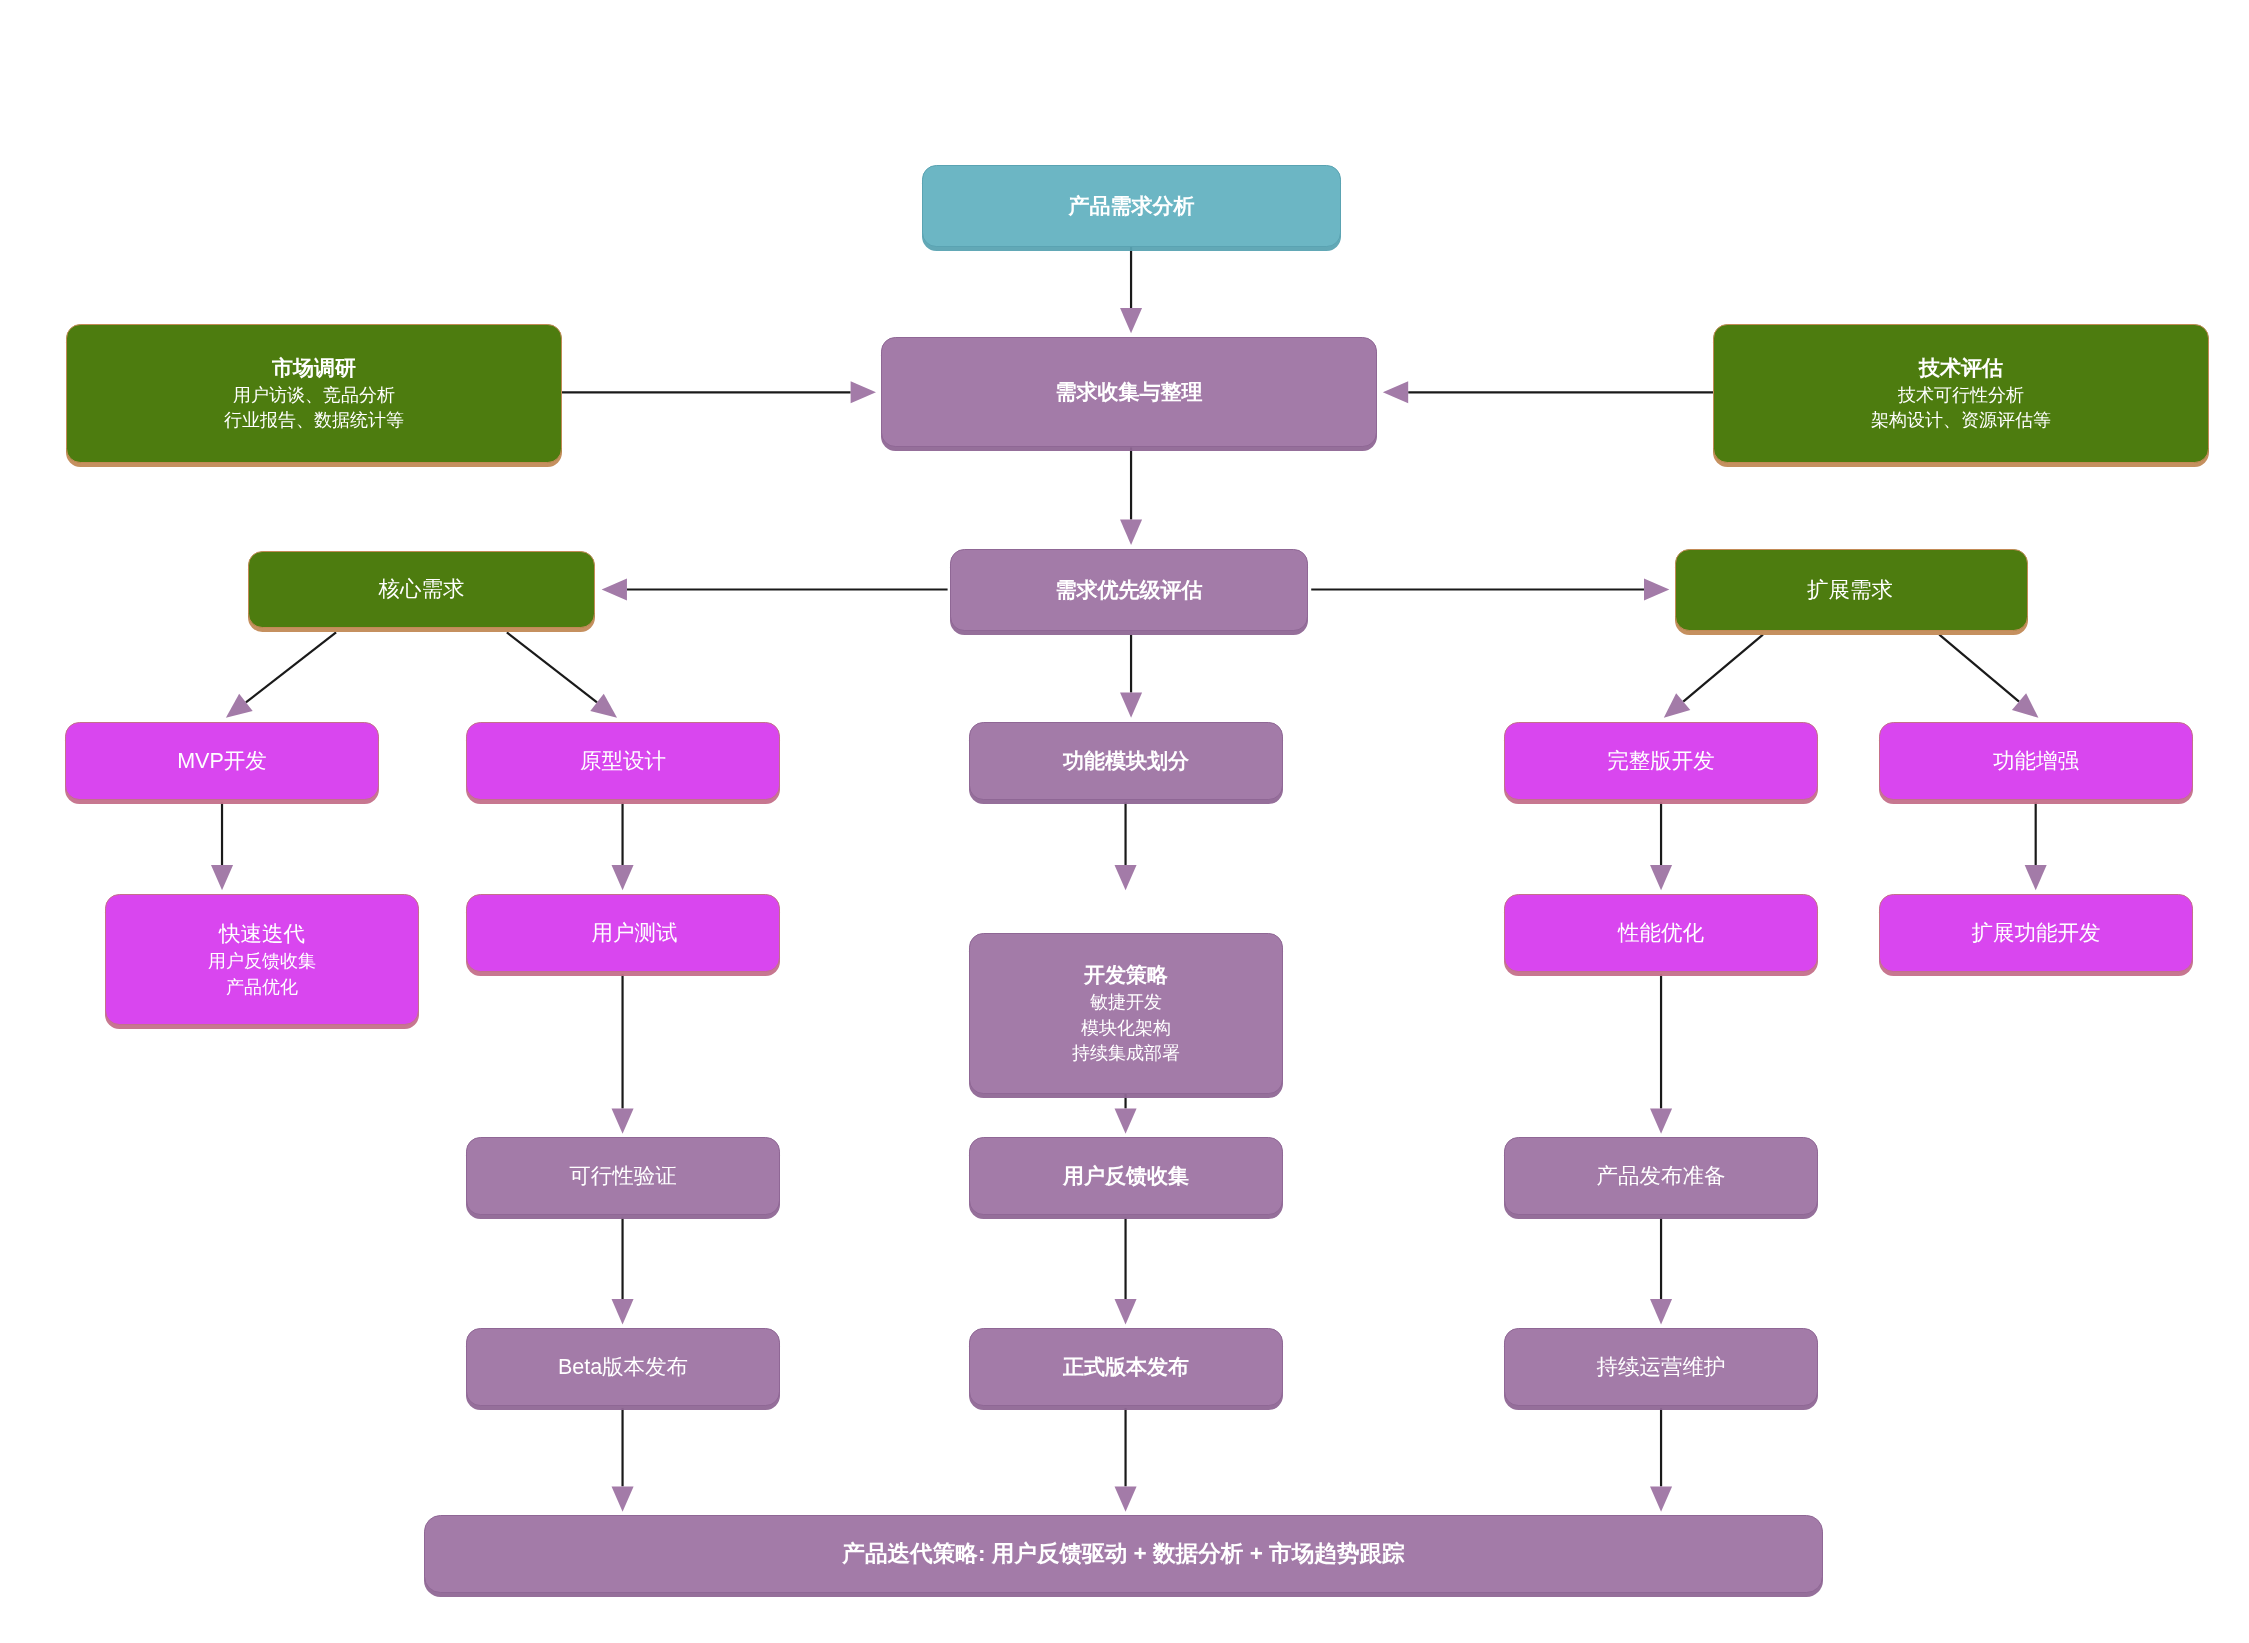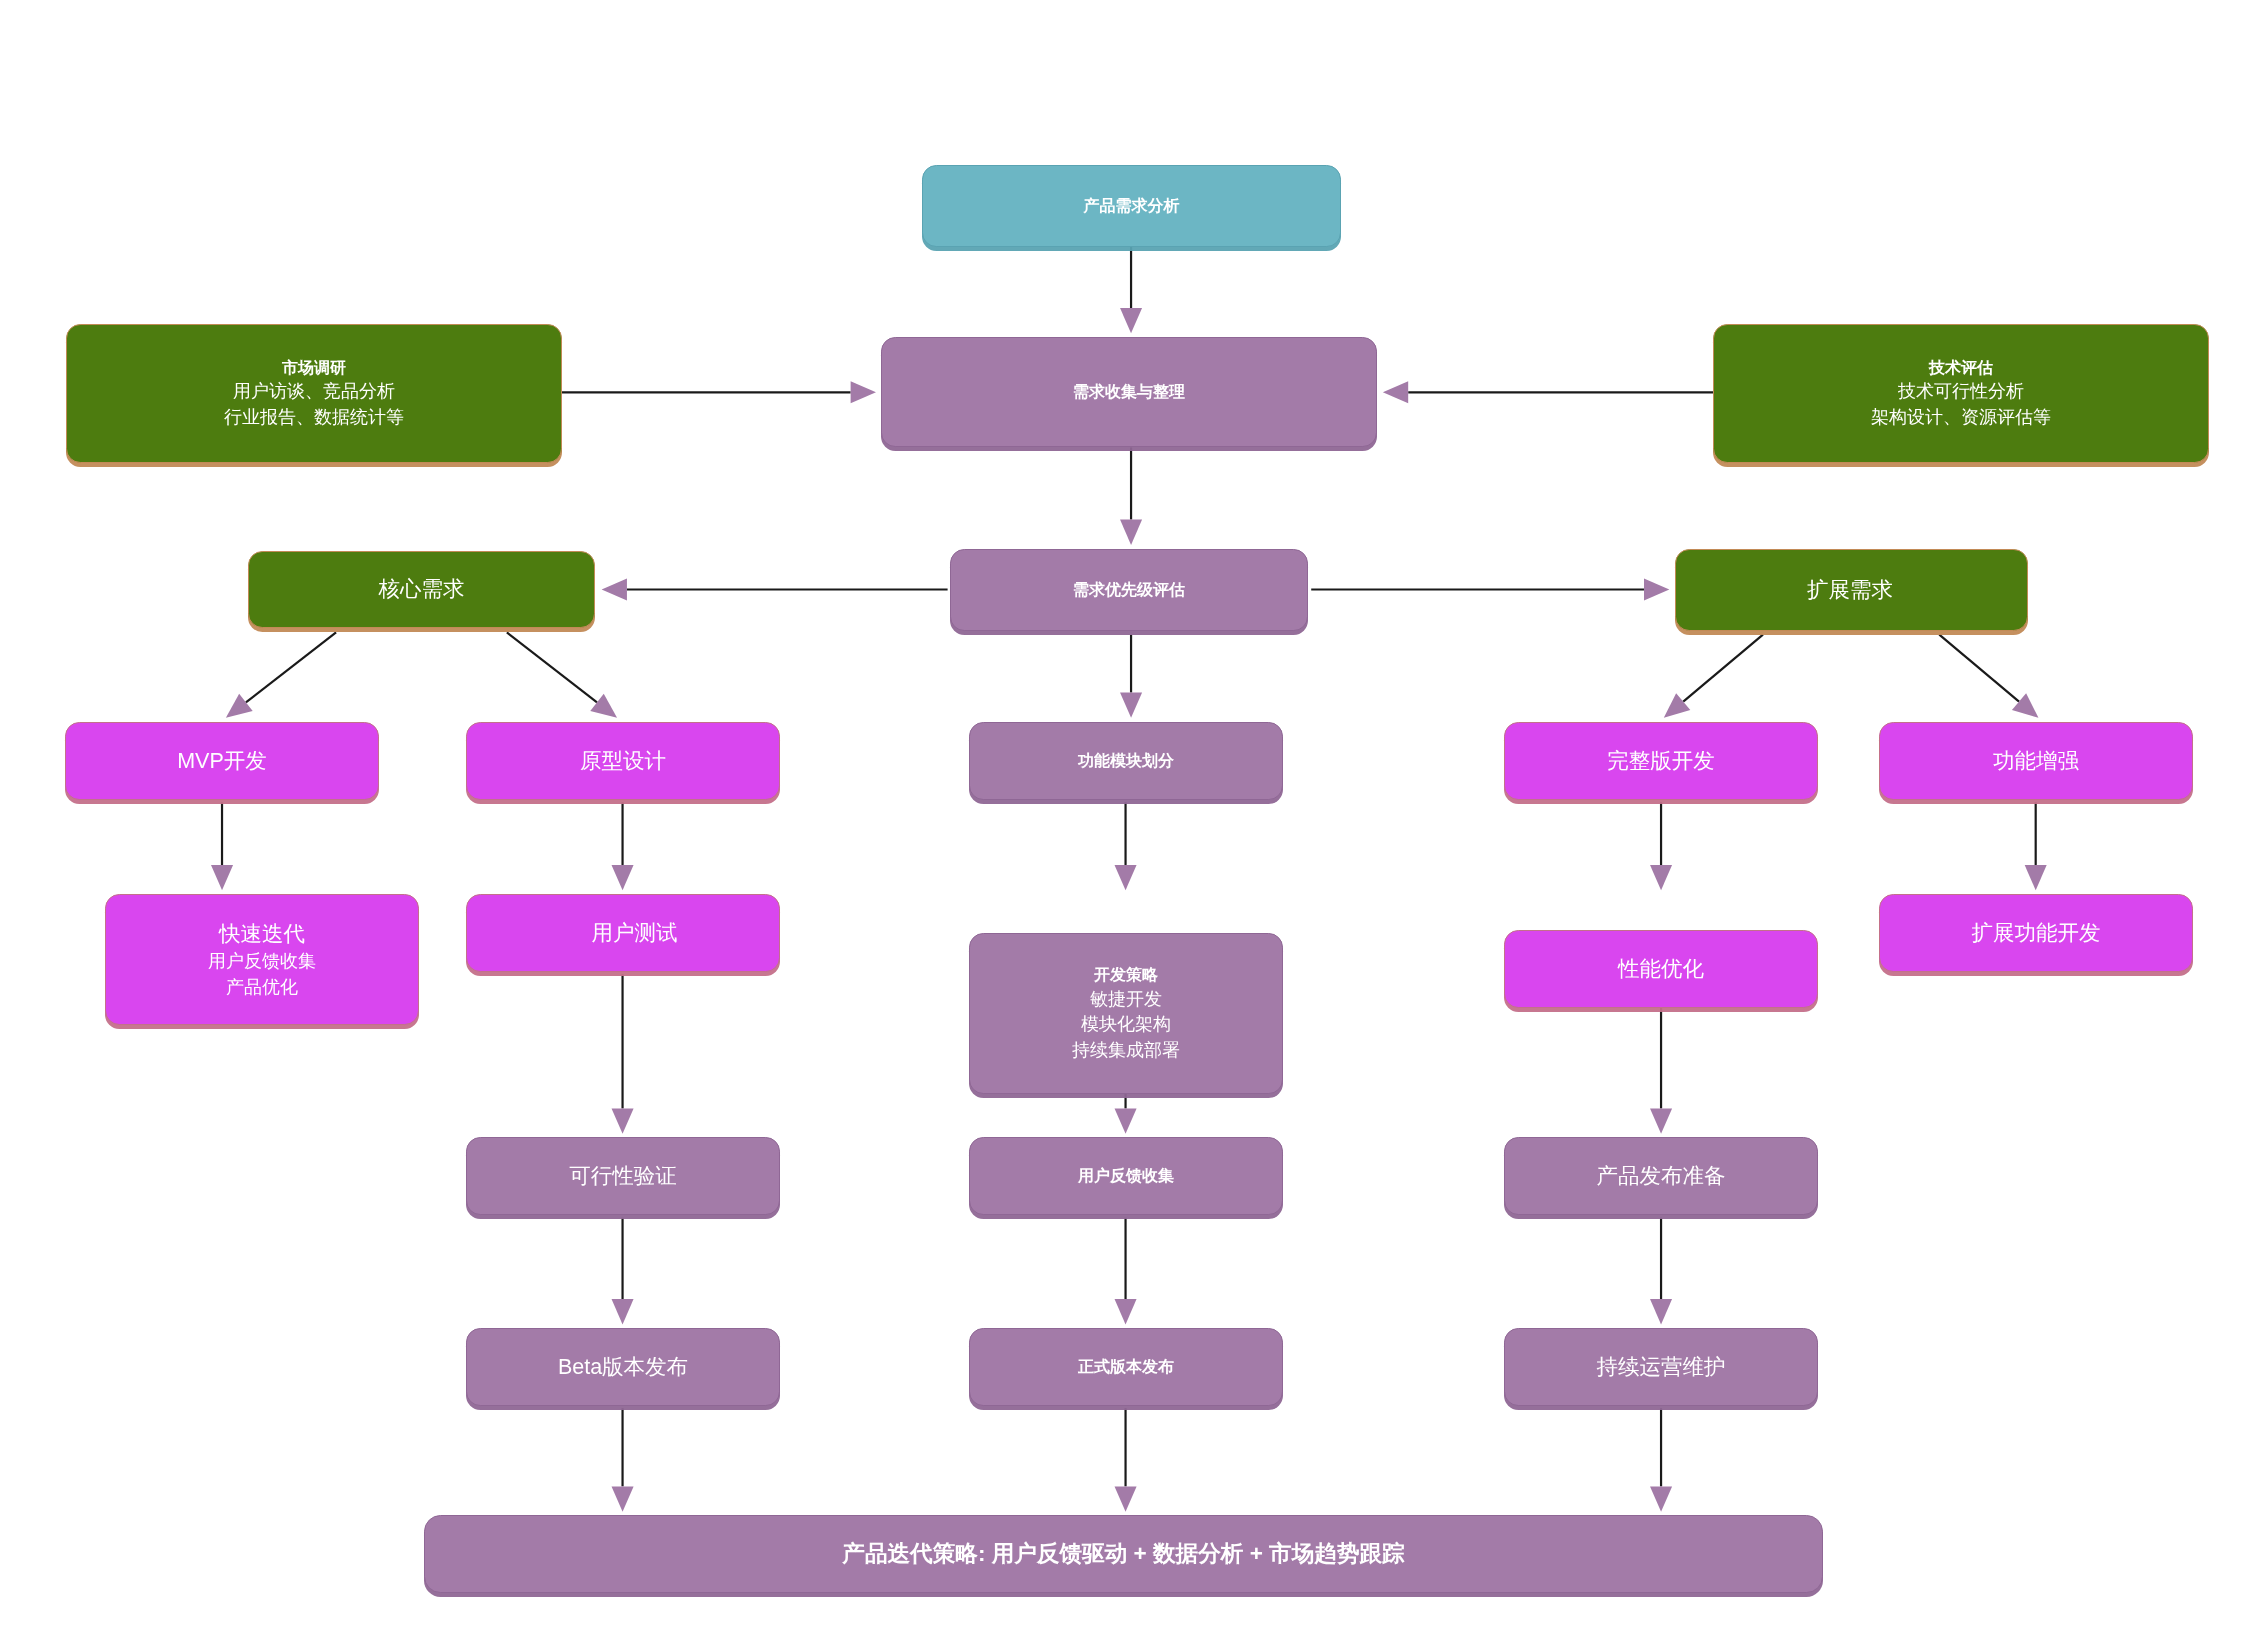--- a/index.html
+++ b/index.html
@@ -29,21 +29,21 @@
     border-radius:14.3px;
     display:flex;
     flex-direction:column;
     align-items:center;
     justify-content:center;
     text-align:center;
     color:#ffffff;
     line-height:1.42;
     padding:5.5px 8.8px;
   }
-  .node .ttl{font-size:16px;font-weight:bold;white-space:nowrap;}
+  .node .ttl{font-size:21px;font-weight:bold;white-space:nowrap;}
   .node .ttl-reg{font-size:21.5px;font-weight:normal;white-space:nowrap;}
   .node .sub{font-size:18px;font-weight:normal;white-space:nowrap;}
 
   .teal  {background:#6cb6c4;border:1.7px solid #5aa3b2;box-shadow:0 3.9px 0 0 rgba(90,163,178,.95);}
   .orange{background:#4d7c0f;border:1.7px solid #c28a56;box-shadow:0 3.9px 0 0 rgba(194,138,86,.95);}
   .purple{background:#a37ba8;border:1.7px solid #8f6795;box-shadow:0 3.9px 0 0 rgba(143,103,149,.95);}
   .pink  {background:#d946ef;border:1.7px solid #c4708a;box-shadow:0 3.9px 0 0 rgba(196,112,138,.95);}
   .bottombar{border-radius:16.5px;}
   .bottombar .ttl{font-size:22.6px;}
 </style>
@@ -204,21 +204,21 @@
       </div>
       <div class="node pink" style="left: 466px; top: 894px; width: 314px; height: 78px; padding-left: 32px;">
         <div class="ttl-reg">用户测试</div>
       </div>
       <div class="node purple" style="left: 969px; top: 894px; width: 314px; height: 161px; margin-top: 39px;">
         <div class="ttl">开发策略</div>
         <div class="sub">敏捷开发</div>
         <div class="sub">模块化架构</div>
         <div class="sub">持续集成部署</div>
       </div>
-      <div class="node pink" style="left: 1504px; top: 894px; width: 314px; height: 78px; margin-top: 36px;">
+      <div class="node pink" style="left: 1504px; top: 894px; width: 314px; height: 78px;">
         <div class="ttl-reg">性能优化</div>
       </div>
       <div class="node pink" style="left: 1879px; top: 894px; width: 314px; height: 78px;">
         <div class="ttl-reg">扩展功能开发</div>
       </div>
       <div class="node purple" style="left: 466px; top: 1137px; width: 314px; height: 78px;">
         <div class="ttl-reg">可行性验证</div>
       </div>
       <div class="node purple" style="left: 969px; top: 1137px; width: 314px; height: 78px;">
         <div class="ttl">用户反馈收集</div>

